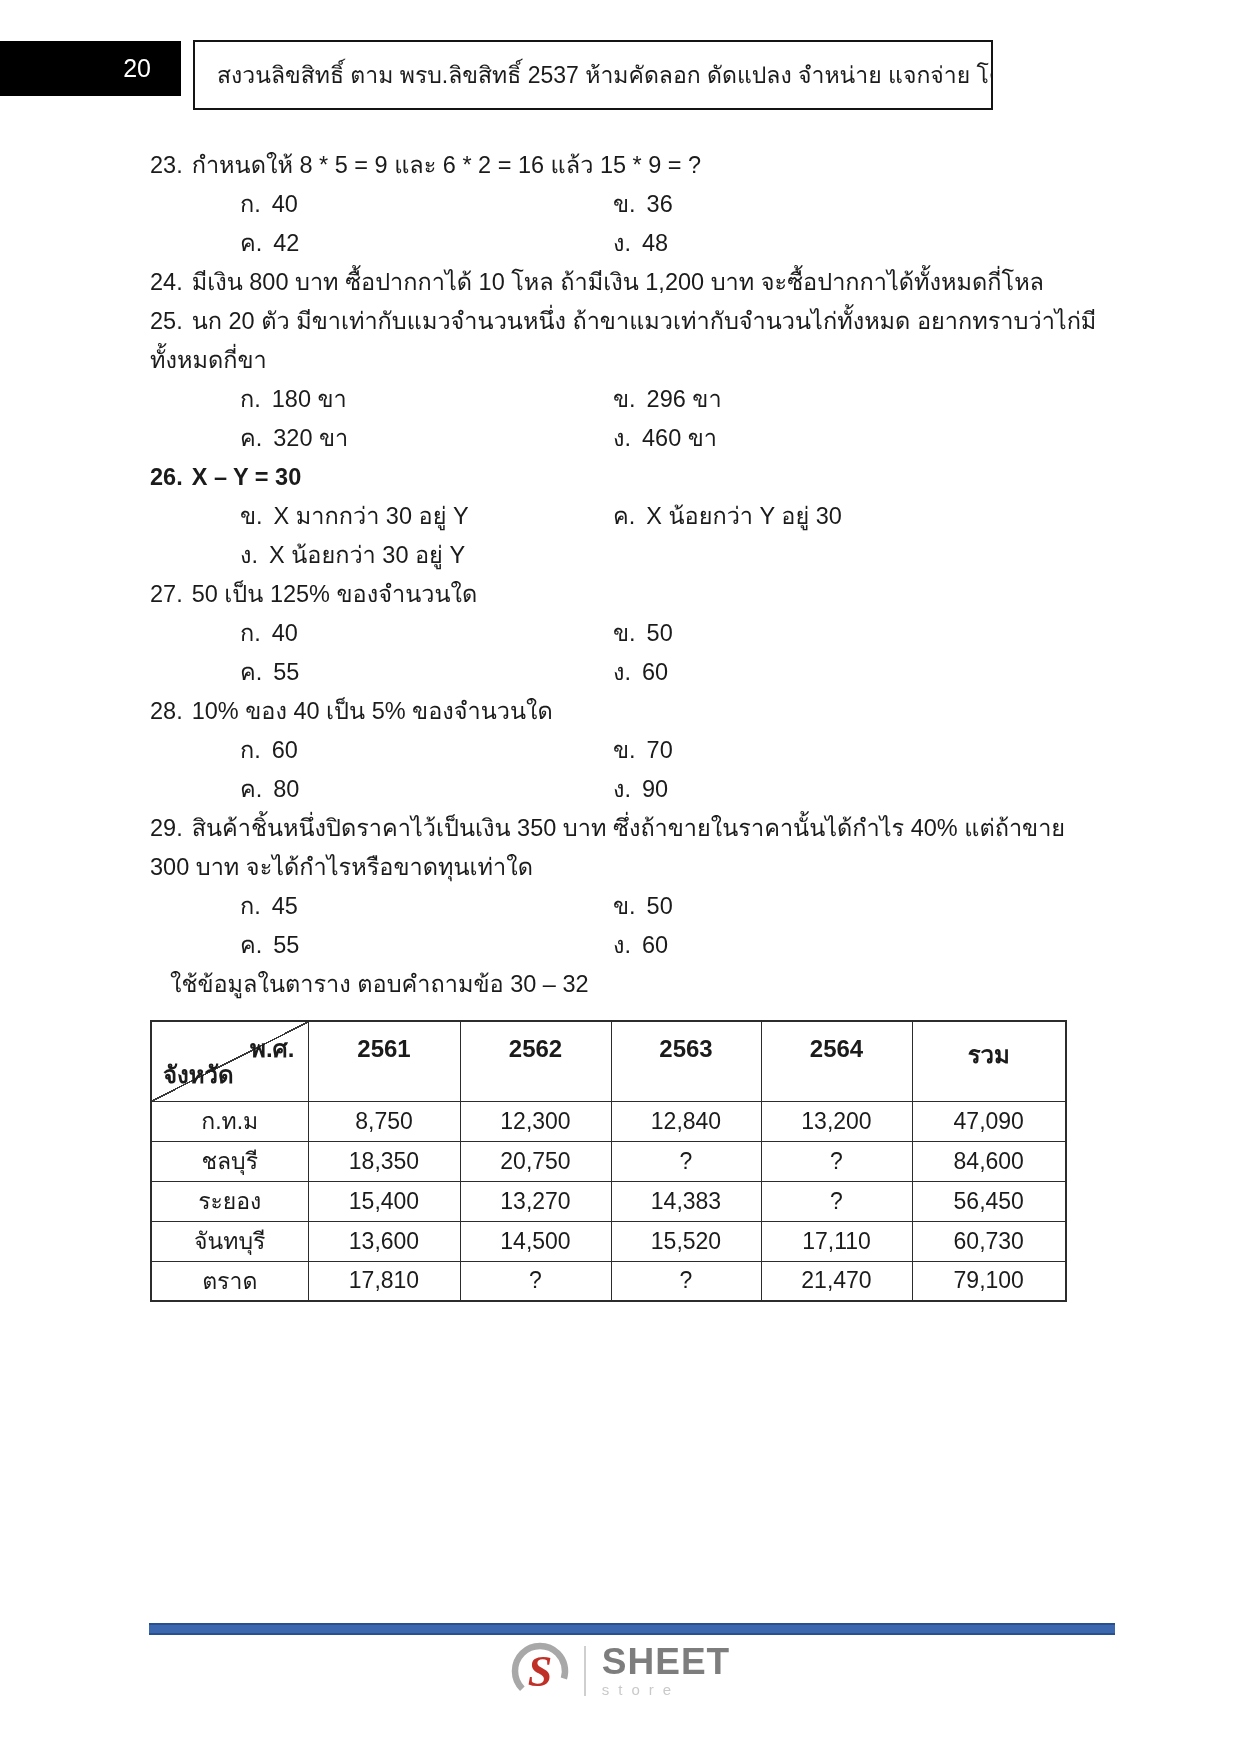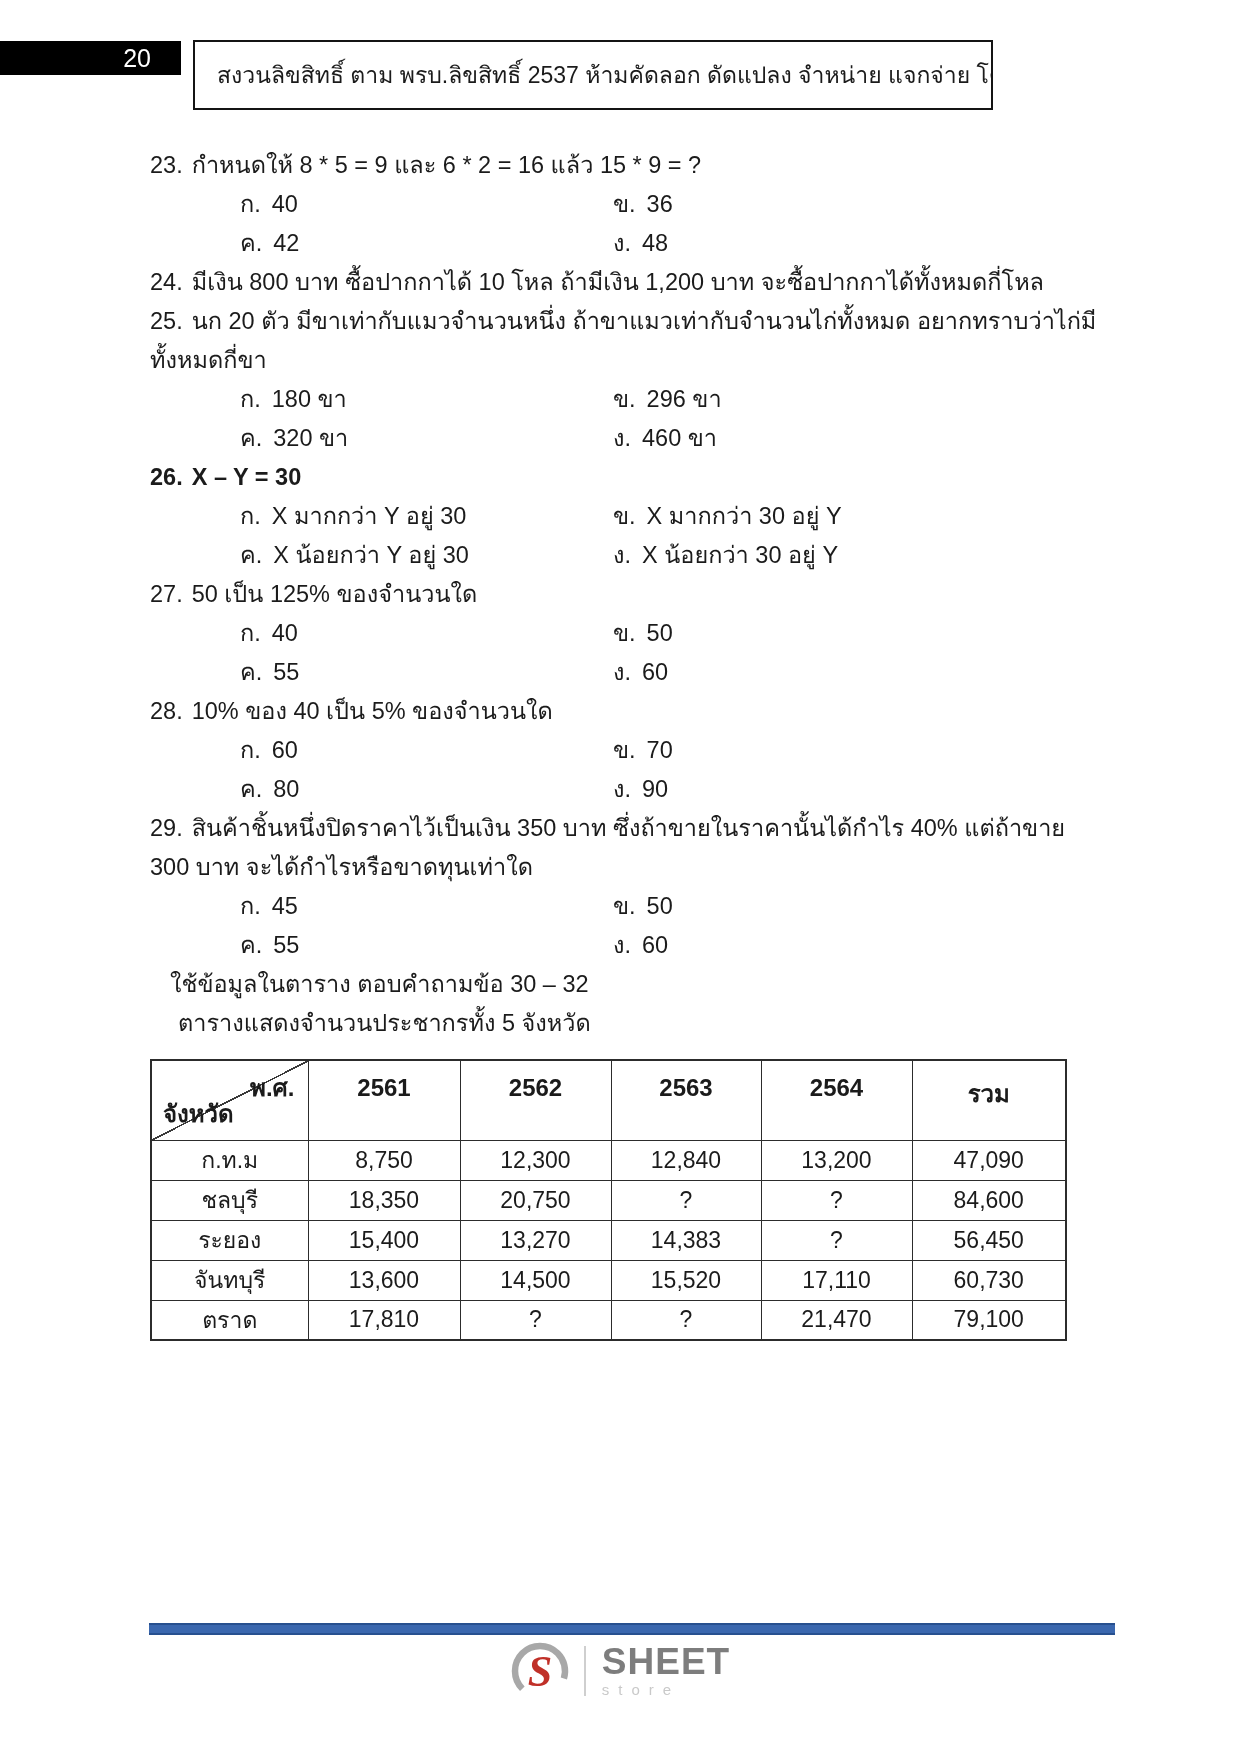--- a/index.html
+++ b/index.html
@@ -4,21 +4,21 @@
 <style>
   html,body { margin:0; padding:0; }
   body {
     width:1240px; height:1755px; position:relative; overflow:hidden;
     background:#ffffff; color:#1b1b1b;
     font-family:"Liberation Sans","DejaVu Sans",sans-serif;
   }
 
   
   .page-num-box {
-    position:absolute; left:0; top:41px; width:181px; height:34px;
+    position:absolute; left:0; top:41px; width:181px; height:55px;
     background:#000; color:#fff; box-sizing:border-box;
     display:flex; align-items:center; justify-content:flex-end;
     padding-right:30px; font-size:25px;
   }
   .copyright-box {
     position:absolute; left:193px; top:40px; width:800px; height:70px;
     border:2px solid #141414; box-sizing:border-box;
     display:flex; align-items:center; padding-left:22px; padding-right:10px;
     font-size:23px; white-space:nowrap; overflow:hidden;
   }
@@ -113,21 +113,20 @@
       <div class="answer-option"><span class="option-label">ก.</span><span class="option-text">180 ขา</span></div>
       <div class="answer-option"><span class="option-label">ข.</span><span class="option-text">296 ขา</span></div>
       <div class="answer-option"><span class="option-label">ค.</span><span class="option-text">320 ขา</span></div>
       <div class="answer-option"><span class="option-label">ง.</span><span class="option-text">460 ขา</span></div>
     </div>
   </div>
 
   <div class="question">
     <p class="q-heading strong"><span class="q-number">26.</span><span>X – Y = 30</span></p>
     <div class="q-options">
-      <div class="answer-option"><span class="option-label">ก.</span><span class="option-text">X มากกว่า Y อยู่ 30</span></div>
       <div class="answer-option"><span class="option-label">ข.</span><span class="option-text">X มากกว่า 30 อยู่ Y</span></div>
       <div class="answer-option"><span class="option-label">ค.</span><span class="option-text">X น้อยกว่า Y อยู่ 30</span></div>
       <div class="answer-option"><span class="option-label">ง.</span><span class="option-text">X น้อยกว่า 30 อยู่ Y</span></div>
     </div>
   </div>
 
   <div class="question">
     <p class="q-heading"><span class="q-number">27.</span><span>50 เป็น 125% ของจำนวนใด</span></p>
     <div class="q-options">
       <div class="answer-option"><span class="option-label">ก.</span><span class="option-text">40</span></div>
@@ -151,21 +150,20 @@
     <p class="q-heading"><span class="q-number">29.</span><span>สินค้าชิ้นหนึ่งปิดราคาไว้เป็นเงิน 350 บาท ซึ่งถ้าขายในราคานั้นได้กำไร 40% แต่ถ้าขาย 300 บาท จะได้กำไรหรือขาดทุนเท่าใด</span></p>
     <div class="q-options">
       <div class="answer-option"><span class="option-label">ก.</span><span class="option-text">45</span></div>
       <div class="answer-option"><span class="option-label">ข.</span><span class="option-text">50</span></div>
       <div class="answer-option"><span class="option-label">ค.</span><span class="option-text">55</span></div>
       <div class="answer-option"><span class="option-label">ง.</span><span class="option-text">60</span></div>
     </div>
   </div>
 
   <div class="instruction">ใช้ข้อมูลในตาราง ตอบคำถามข้อ 30 – 32</div>
-  <div class="table-title">ตารางแสดงจำนวนประชากรทั้ง 5 จังหวัด</div>
 
   <table class="pop-table">
     <colgroup>
       <col style="width:157px">
         <col style="width:152px">
         <col style="width:151px">
       <col style="width:150px">
         <col style="width:151px">
         <col style="width:154px">
     </colgroup>

